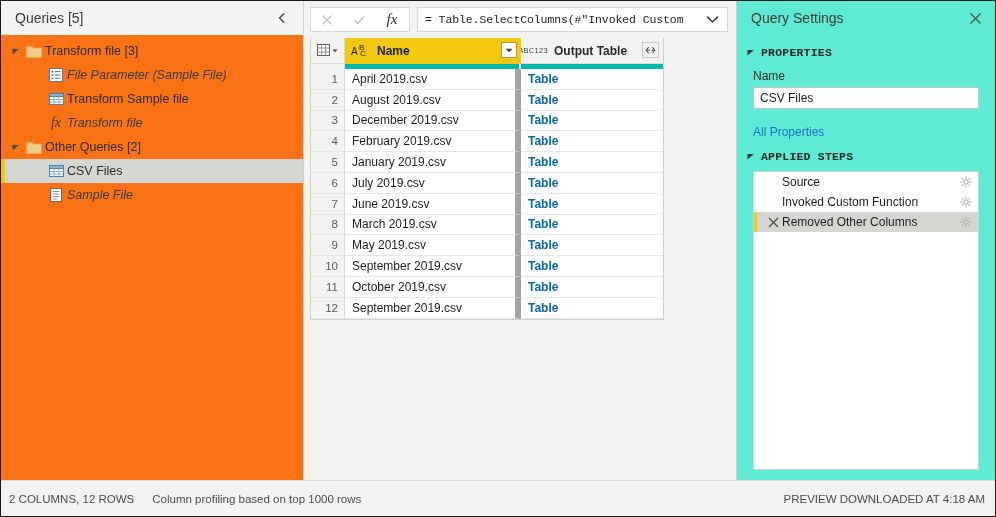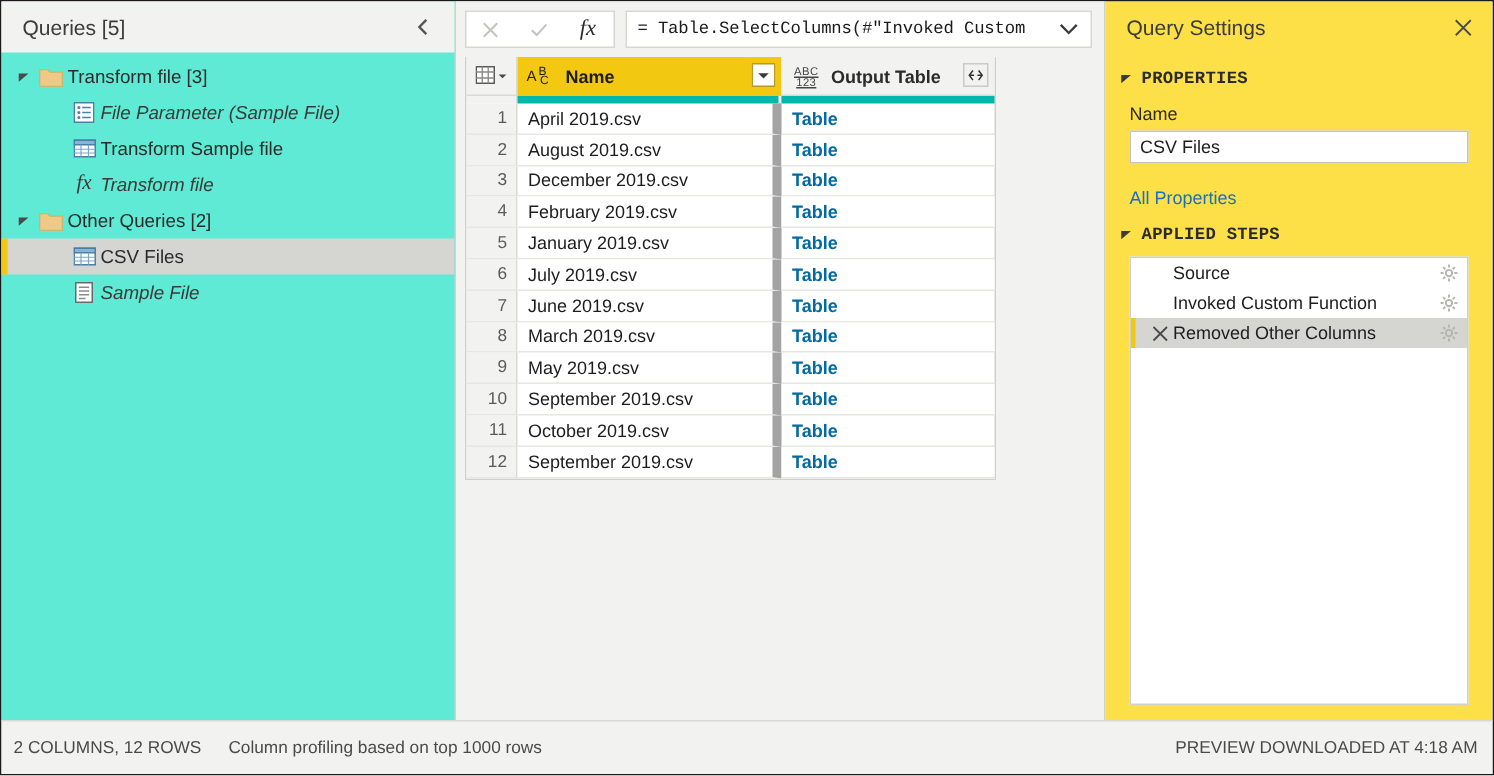--- a/index.html
+++ b/index.html
@@ -19,21 +19,21 @@
     background: #ffffff;
     border: 1px solid #1a1a1a;
     display: flex;
     flex-direction: column;
   }
   .body-row { flex: 1; display: flex; min-height: 0; }
 
   
   .queries-pane {
     width: 303px;
-    background: #5eead4;
+    background: #f97316;
     border-right: 1px solid #d0d0cc;
     display: flex; flex-direction: column;
     min-height: 0;
     justify-content: space-between;
   }
   .queries-header {
     height: 34px; flex: none;
     display: flex; align-items: center;
     padding: 0 10px 0 14px;
     background: #f2f2f0;
@@ -166,22 +166,22 @@
   .type-icon {
     flex: none; margin-right: 6px;
     display: flex; align-items: center;
     font-family: "Liberation Sans", sans-serif;
   }
   .abc-icon { position: relative; width: 20px; height: 16px; font-size: 10px; font-weight: normal; }
   .abc-icon .a { position: absolute; left: 0; bottom: 2px; font-size: 10px; }
   .abc-icon .b { position: absolute; left: 8px; top: 0px; font-size: 8px; }
   .abc-icon .c { position: absolute; left: 9px; bottom: 1px; font-size: 8px; }
   .any-icon { width: 21px; line-height: 7px; font-size: 7.5px; font-weight: normal;
-    color: #444; display: flex; flex-direction: column; justify-content: flex-end;
-    letter-spacing: 0.3px; text-decoration: underline; }
+    color: #444; display: flex; flex-direction: row; justify-content: flex-end;
+    letter-spacing: 0.3px; }
   .hdr-label { white-space: nowrap; overflow: hidden; text-overflow: ellipsis; }
   .hdr-filter-btn {
     position: absolute; right: 4px; top: 4px;
     width: 16px; height: 16px;
     background: #ffffff; border: 1px solid #b5972a;
     display: flex; align-items: center; justify-content: center;
     cursor: pointer;
   }
   .hdr-expand-btn {
     position: absolute; right: 4px; top: 4px;
@@ -222,21 +222,21 @@
     display: flex; align-items: center;
     padding-left: 7px;
     font-size: 12px; color: #0369a1;
     cursor: pointer;
     white-space: nowrap; overflow: hidden; font-weight: bold;
   }
 
   
   .settings-pane {
     width: 258px; flex: none;
-    background: #fde047;
+    background: #5eead4;
     display: flex; flex-direction: column;
     min-height: 0;
   }
   .settings-header {
     height: 34px; flex: none;
     display: flex; align-items: center;
     padding: 0 8px 0 14px;
   }
   .settings-title { flex: 1; font-size: 14px; color: #3b3b3b; }
   .close-btn {

